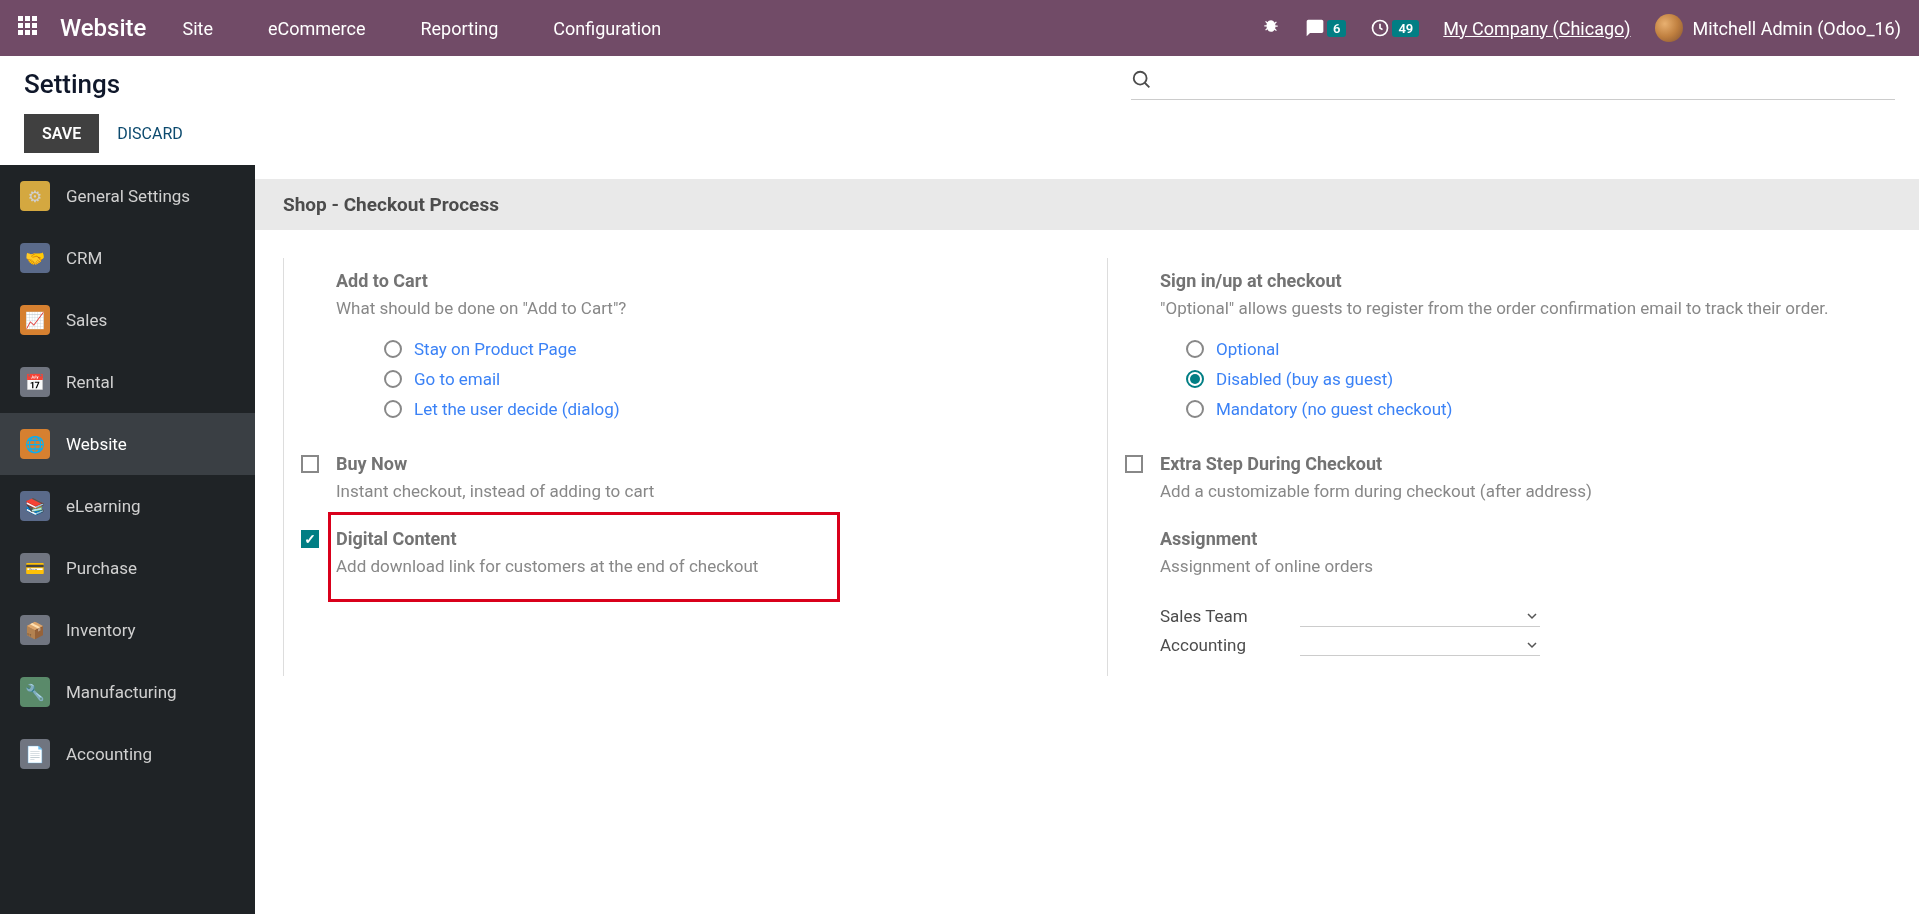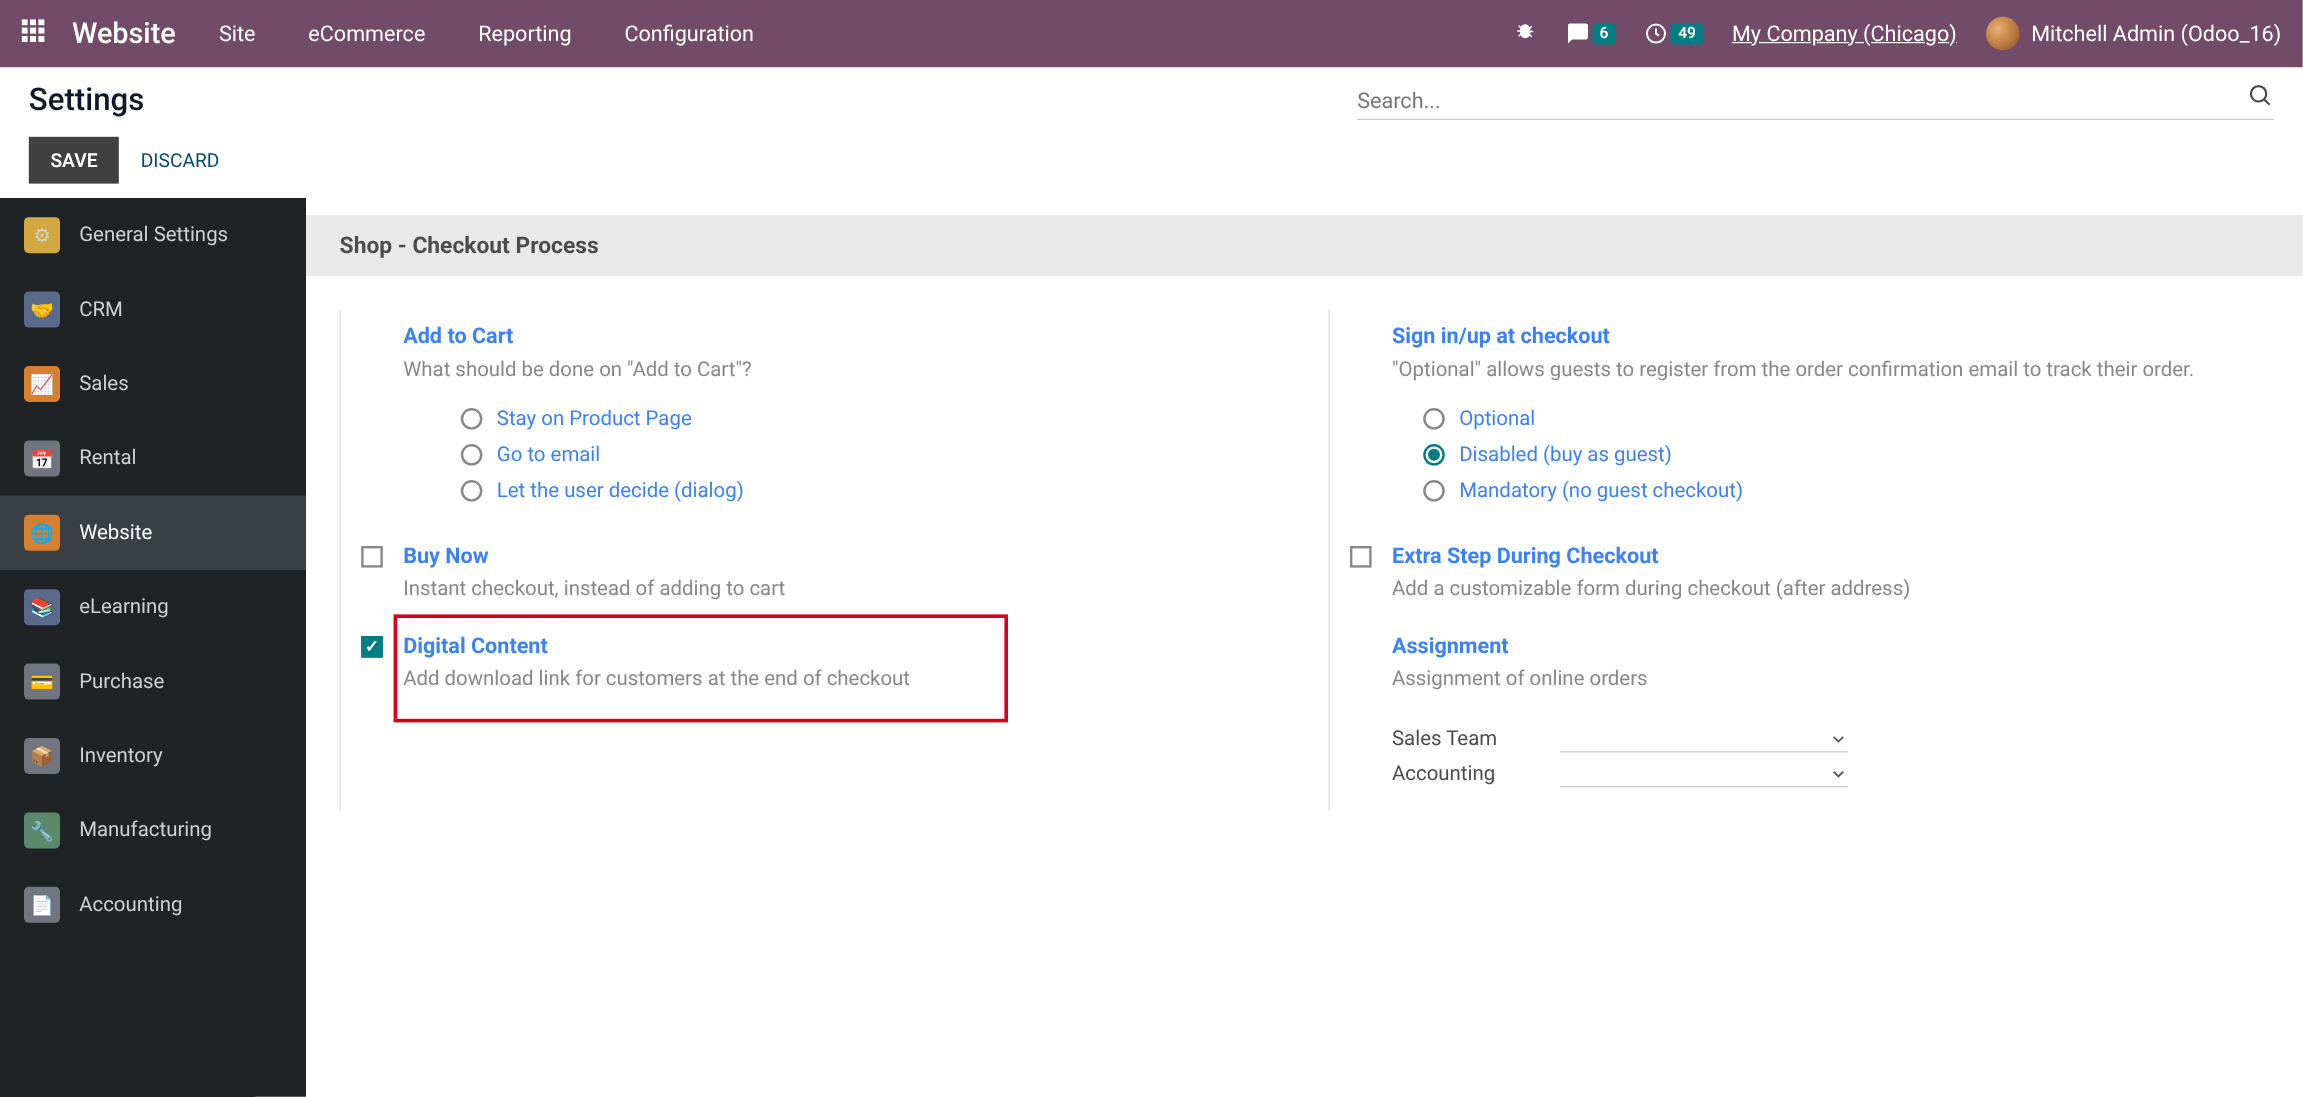--- a/index.html
+++ b/index.html
@@ -2,21 +2,21 @@
 <html><head>
 <meta charset="utf-8">
 <style>
 * { margin: 0; padding: 0; box-sizing: border-box; font-family: -apple-system, BlinkMacSystemFont, "Segoe UI", Roboto, "Helvetica Neue", Arial, sans-serif; }
 body { background: #fff; width: 1919px; height: 914px; overflow: hidden; }
 
 
 .topnav { background: #714B67; height: 56px; display: flex; align-items: center; padding: 0 18px; color: #fff; }
 .topnav .apps-icon { margin-right: 22px; cursor: pointer; }
 .topnav .brand { font-size: 24px; font-weight: 500; margin-right: 36px; }
-.topnav .navlinks { display: flex; gap: 44px; justify-content: space-between; }
+.topnav .navlinks { display: flex; gap: 55px; justify-content: space-between; }
 .topnav .navlinks a { color: #fff; text-decoration: none; font-size: 18px; }
 .topnav .spacer { flex: 1; }
 .topnav .right { display: flex; align-items: center; gap: 24px; }
 .topnav .icon-badge { position: relative; display: inline-flex; align-items: center; }
 .topnav .badge { background: #017E84; color: #fff; font-size: 13px; padding: 1px 6px; border-radius: 3px; margin-left: 2px; font-weight: 600; }
 .topnav .company { font-size: 18px; text-decoration: underline; }
 .topnav .user { display: flex; align-items: center; gap: 10px; font-size: 18px; }
 .topnav .avatar { width: 28px; height: 28px; border-radius: 50%; background: radial-gradient(circle at 35% 35%, #e8b070 0%, #c08040 50%, #805030 100%); }
 
 
@@ -51,21 +51,21 @@
 .sicon-manufacturing { background: #5a8a6a; }
 .sicon-accounting { background: #707580; }
 
 .content { flex: 1; overflow-y: auto; background: #fff; }
 .section-header { background: #e9e9e9; padding: 14px 28px; font-size: 19px; font-weight: 700; color: #4c4c4c; margin-top: 14px; }
 .settings-grid { display: grid; grid-template-columns: 1fr 1fr; gap: 0px 40px; padding: 28px 28px 10px; }
 .setting-block { display: flex; gap: 16px; padding: 12px 0; position: relative; }
 .setting-block.with-border { border-left: 1px solid #ddd; padding-left: 16px; }
 .setting-check { width: 20px; flex-shrink: 0; padding-top: 2px; display: flex; justify-content: center; }
 .setting-body { flex: 1; }
-.setting-title { font-size: 18px; font-weight: 700; color: #3b82f6; margin-bottom: 6px; }
+.setting-title { font-size: 18px; font-weight: 700; color: #737373; margin-bottom: 6px; }
 .setting-desc { font-size: 17px; color: #888; line-height: 1.4; }
 .radio-group { margin-top: 18px; padding-left: 48px; }
 .radio-row { display: flex; align-items: center; gap: 12px; margin-bottom: 10px; font-size: 17px; color: #3b82f6; }
 .radio-row .radio { width: 18px; height: 18px; border: 2px solid #888; border-radius: 50%; display: inline-flex; align-items: center; justify-content: center; flex-shrink: 0; }
 .radio-row .radio.selected { border-color: #017E84; }
 .radio-row .radio.selected::after { content: ''; width: 10px; height: 10px; background: #017E84; border-radius: 50%; }
 .chk { width: 18px; height: 18px; border: 2px solid #888; display: inline-flex; align-items: center; justify-content: center; }
 .chk.checked { background: #017E84; border-color: #017E84; }
 .chk.checked::after { content: '✓'; color: #fff; font-size: 14px; font-weight: bold; }
 .field-row { display: flex; align-items: flex-start; margin-bottom: 8px; font-size: 17px; color: #4c4c4c; }
@@ -123,21 +123,20 @@
     <div class="user">
       <span class="avatar"></span>
       <span>Mitchell Admin (Odoo_16)</span>
     </div>
   </div>
 </div>
 
 <div class="title-row">
   <h1>Settings</h1>
   <div class="search-wrap">
-    <input type="text" placeholder="Search..." style="">
     <span class="search-icon">
       <svg width="22" height="22" viewBox="0 0 24 24" fill="none" stroke="#4c4c4c" stroke-width="2">
           <circle cx="10" cy="10" r="7"></circle>
           <line x1="20" y1="20" x2="15" y2="15"></line>
         </svg>
     </span>
   </div>
 </div>
 
 <div class="actions-row">

